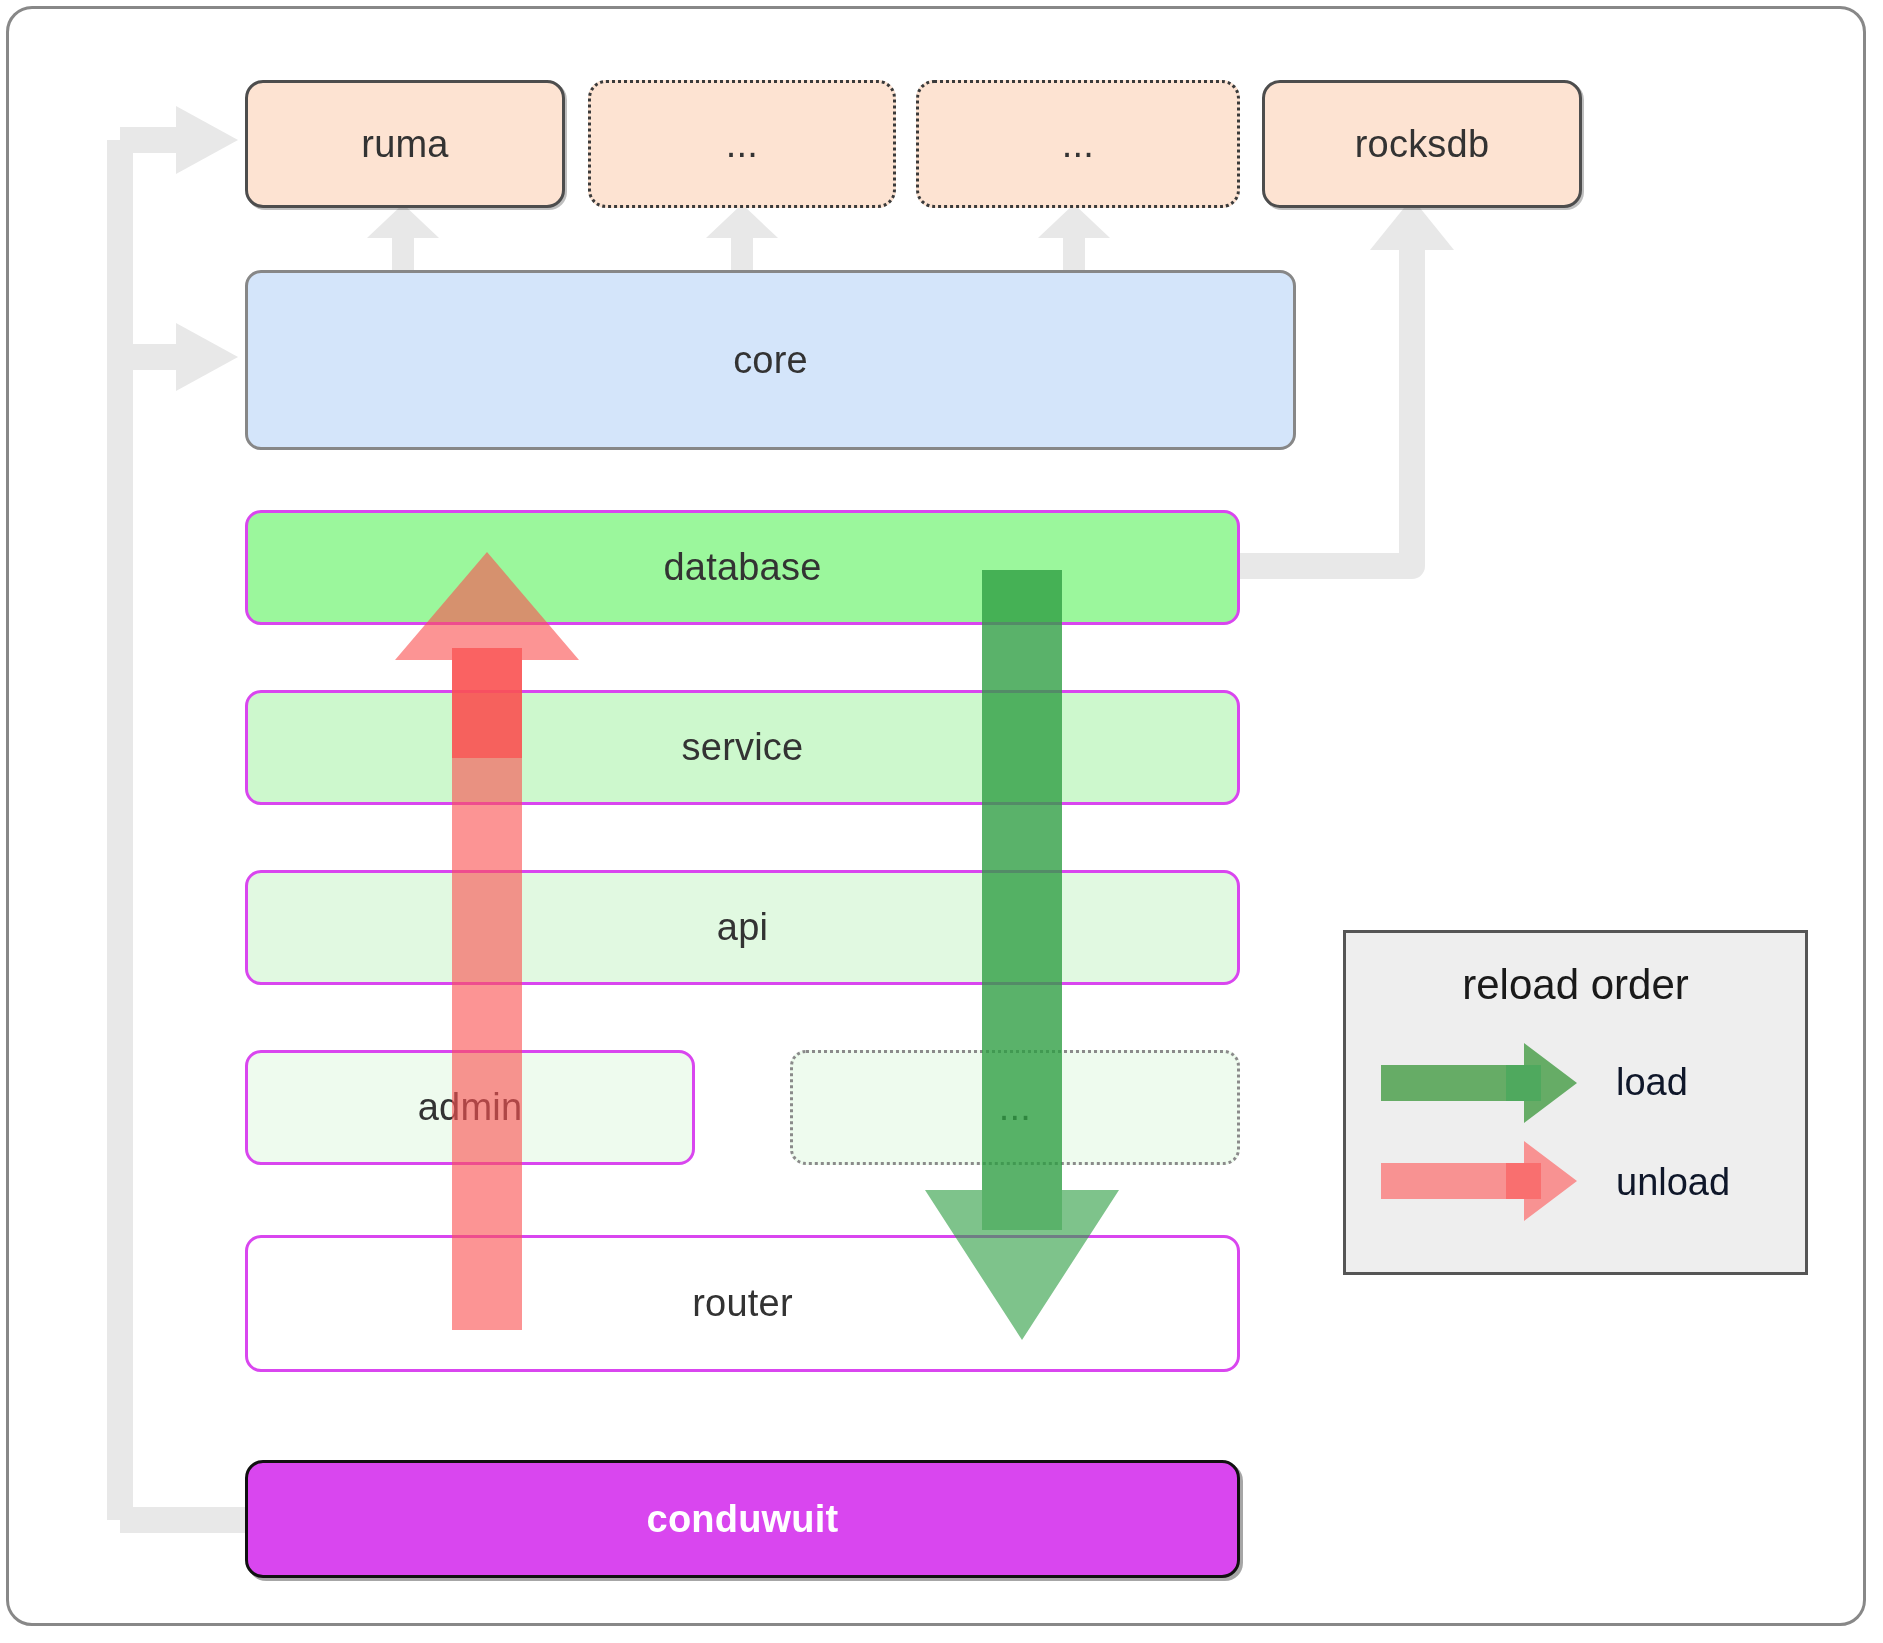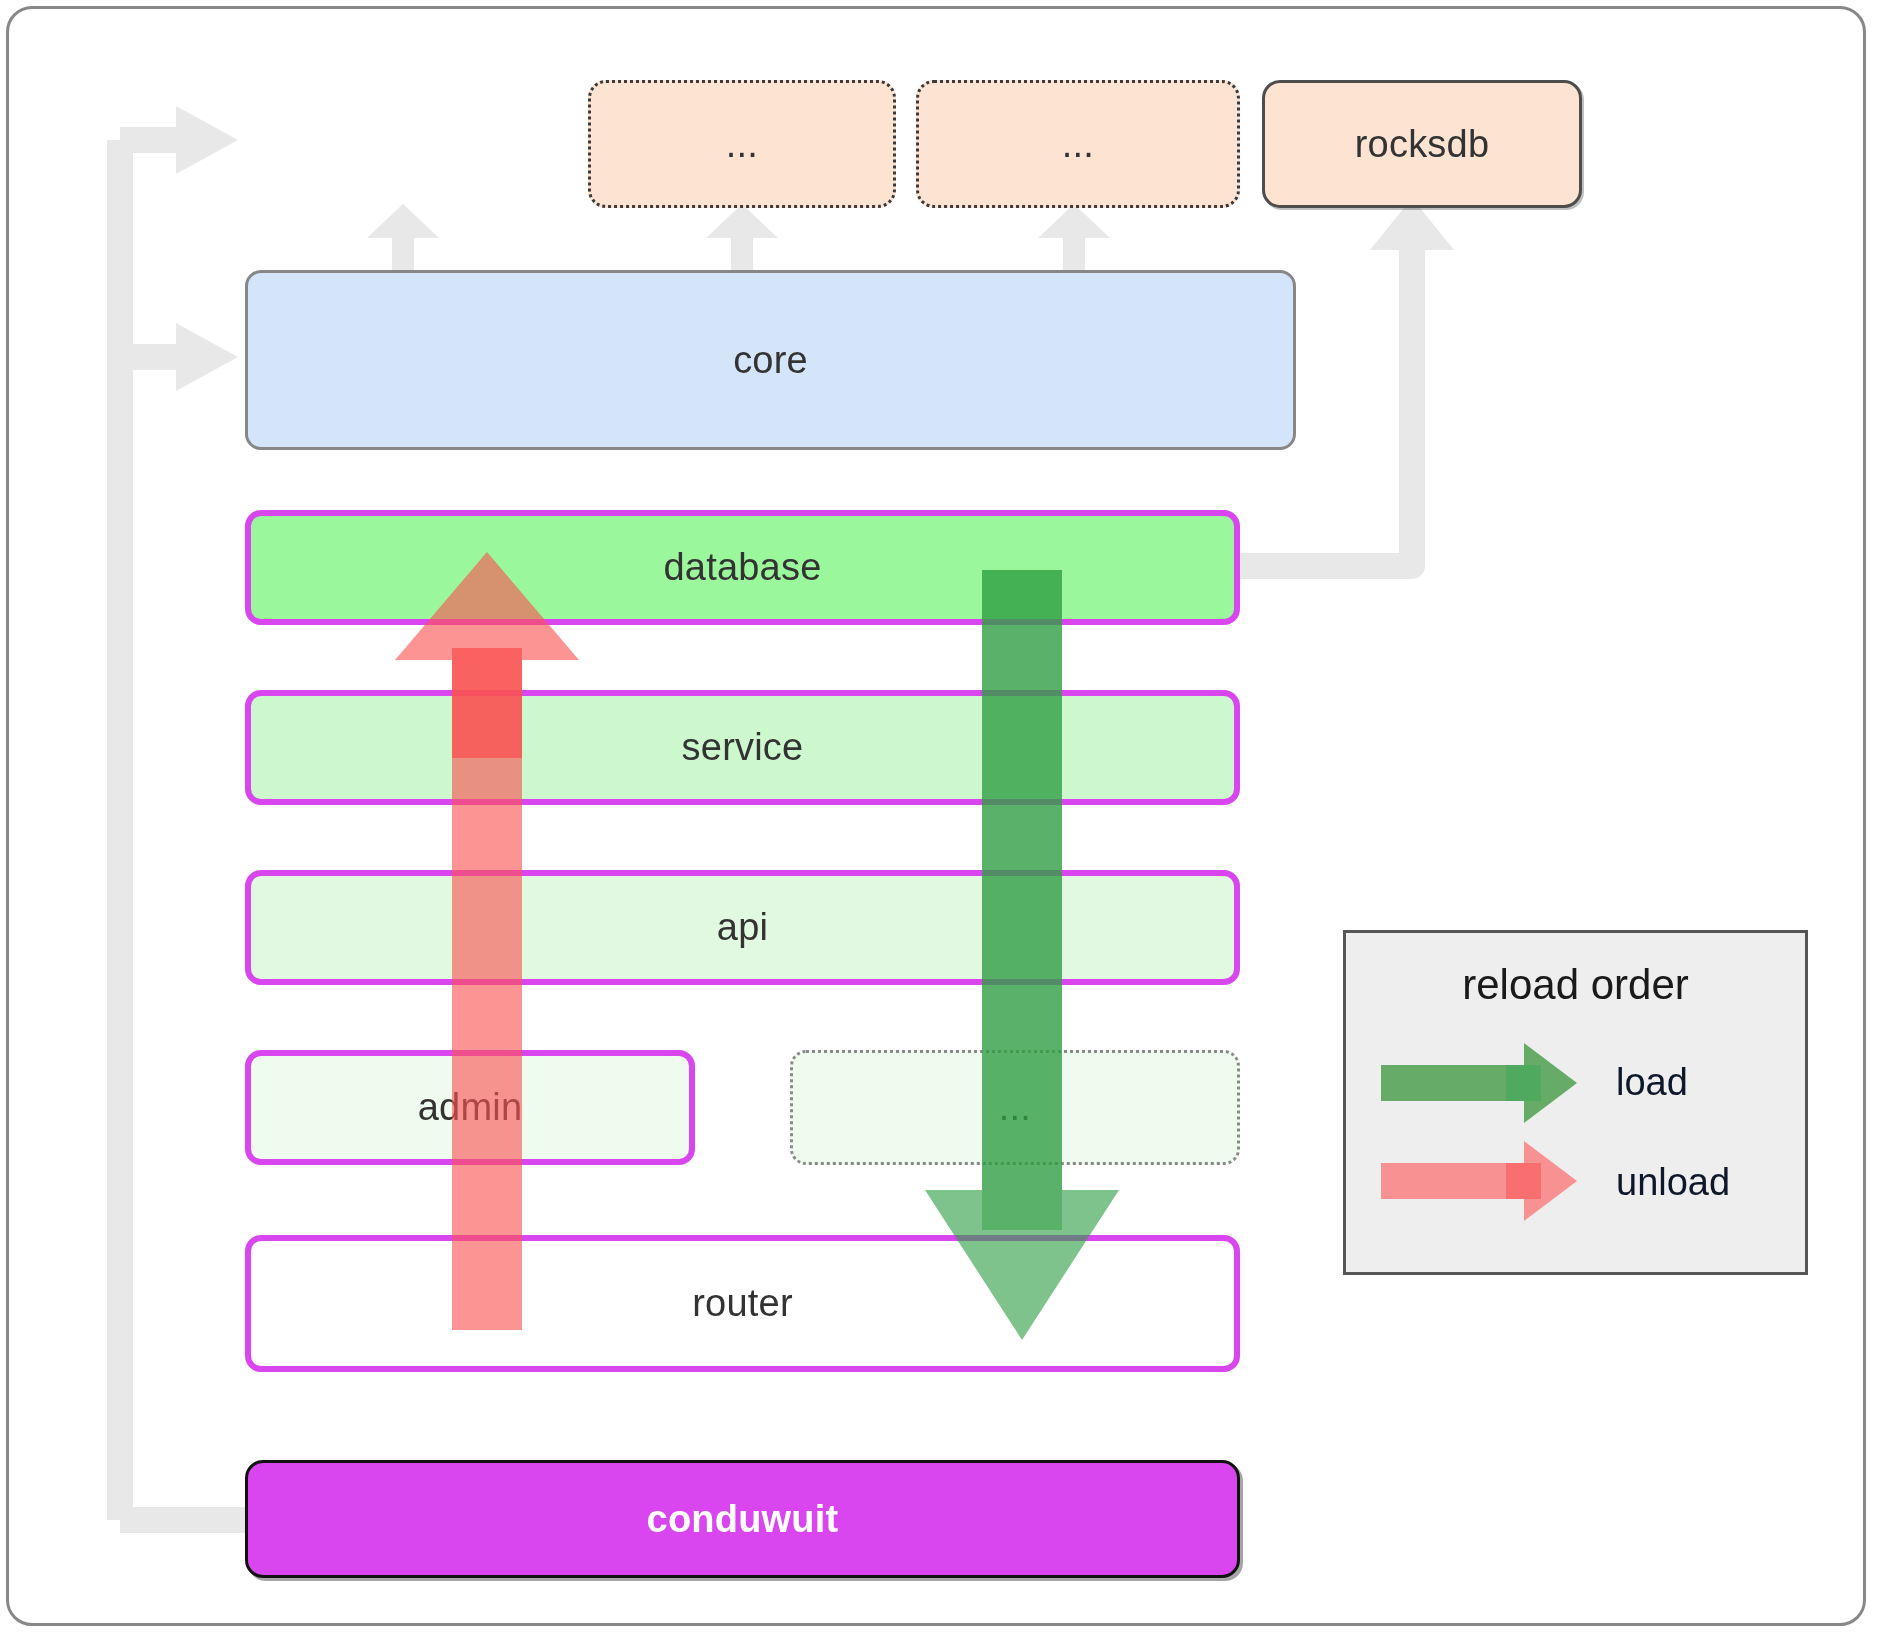--- a/index.html
+++ b/index.html
@@ -50,21 +50,21 @@
     border: 3px dotted #3a3a3a;
     border-radius: 18px;
     box-shadow: none;
   }
   .node.core {
     background: #d4e5fa;
     border: 3px solid #878787;
     border-radius: 16px;
   }
   .node.layer {
-    border: 6px solid #d946ef;
+    border: 3px solid #d946ef;
     border-radius: 16px;
   }
   .node.layer-dotted {
     border: 3px dotted #8a8a8a;
     border-radius: 16px;
   }
   .node.root {
     background: #d946ef;
     border: 3px solid #111111;
     border-radius: 18px;
@@ -137,20 +137,23 @@
       <path d="M1074 272 L1074 228" stroke="#e8e8e8" stroke-width="22" fill="none"></path>
       <path d="M1038 238 L1074 204 L1110 238 Z" fill="#e8e8e8"></path>
     </g>
 
     <g>
       <path d="M1232 566 L1412 566 L1412 240" stroke="#e8e8e8" stroke-width="26" fill="none" stroke-linejoin="round"></path>
       <path d="M1370 250 L1412 198 L1454 250 Z" fill="#e8e8e8"></path>
     </g>
   </svg>
 
+  <div class="node dep" style="left:245px; top:80px; width:320px; height:128px;">
+    <span class="node-text">ruma</span>
+  </div>
 
   <div class="node dep-dotted" style="left:588px; top:80px; width:308px; height:128px;">
     <span class="node-text">...</span>
   </div>
 
   <div class="node dep-dotted" style="left:916px; top:80px; width:324px; height:128px;">
     <span class="node-text">...</span>
   </div>
 
   <div class="node dep" style="left:1262px; top:80px; width:320px; height:128px;">

